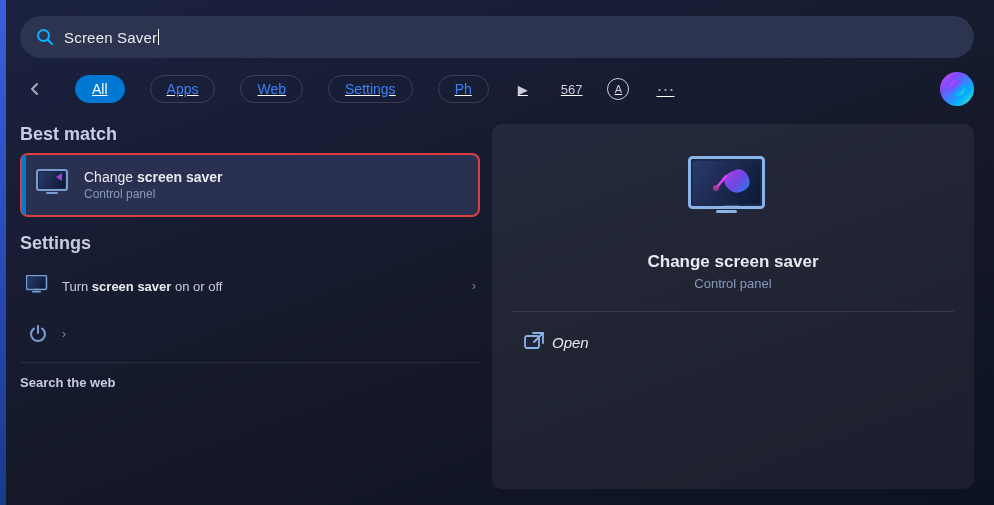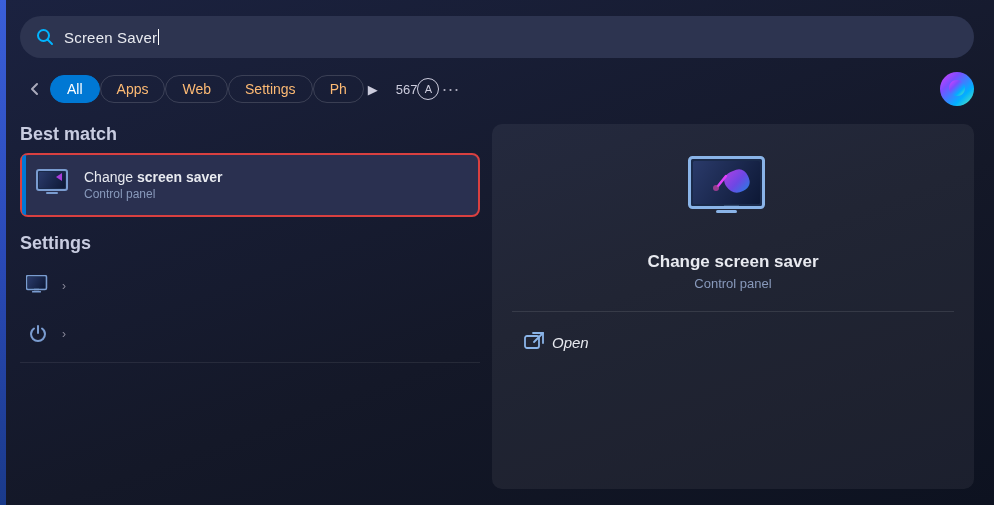--- a/index.html
+++ b/index.html
@@ -71,22 +71,23 @@
       vertical-align: middle;
       animation: blink 1s step-end infinite;
     }
 
     @keyframes blink { 50% { opacity: 0; } }
 
     
     .filter-row {
       display: flex;
       align-items: center;
-      gap: 0;
+      gap: 25px;
       margin-bottom: 18px;
+      text-decoration: underline;
     }
 
     .back-btn {
       width: 30px;
       height: 30px;
       border-radius: 50%;
       background: transparent;
       border: none;
       color: #aab;
       cursor: pointer;
@@ -94,21 +95,21 @@
       align-items: center;
       justify-content: center;
       font-size: 14px;
     }
 
     .filter-tab {
       padding: 5px 16px;
       border-radius: 20px;
       border: 1px solid rgba(255,255,255,0.15);
       background: transparent;
-      color: #fdba74;
+      color: #3b82f6;
       font-size: 14px;
       cursor: pointer;
       white-space: nowrap;
     }
 
     .filter-tab.active {
       background: #0078d4;
       border-color: #0078d4;
       color: #fff;
     }
@@ -358,21 +359,21 @@
       </svg>
     </button>
 
     <button class="filter-tab active">All</button>
     <button class="filter-tab">Apps</button>
     <button class="filter-tab">Web</button>
     <button class="filter-tab">Settings</button>
     <button class="filter-tab">Ph</button>
 
     <span style="color:#ccd; font-size:13px; margin-left:4px;">▶</span>
-    <span style="color:#ccd; font-size:13px; margin-left:18px;">567</span>
+    <span style="color:#ccd; font-size:13px; margin-left:8px;">567</span>
 
     <div class="filter-badge">
       <span>A</span>
     </div>
 
     <span class="filter-more">···</span>
 
     <div class="avatar">
       <svg width="22" height="22" viewBox="0 0 22 22" fill="none">
         <path d="M11 2C6.5 2 3 5.5 3 10C3 14.5 6.5 18 11 18C15.5 18 19 14.5 19 10C19 5.5 15.5 2 11 2Z" fill="url(#av1)"></path>
@@ -429,37 +430,41 @@
               <path d="M8 14.5H13" stroke="#7a9cd0" stroke-width="1.5"></path>
               <rect x="6" y="16" width="9" height="1.5" rx="0.5" fill="#7a9cd0"></rect>
               <defs>
                 <linearGradient id="mon2" x1="2" y1="2" x2="19" y2="13" gradientUnits="userSpaceOnUse">
                   <stop offset="0%" stop-color="#2a3a6a"></stop>
                   <stop offset="100%" stop-color="#0d1835"></stop>
                 </linearGradient>
               </defs>
             </svg>
           </div>
+          <div class="settings-item-text">
+            <span>Turn </span><strong>screen saver</strong><span> on or off</span>
+          </div>
           <span class="chevron">›</span>
         </div>
 
         <div class="settings-item">
           <div class="settings-item-icon">
             <svg width="22" height="22" viewBox="0 0 22 22" fill="none">
               <path d="M11 3V10" stroke="#7a9cd0" stroke-width="2" stroke-linecap="round"></path>
               <path d="M7 5.5C5.2 6.8 4 8.8 4 11C4 14.87 7.13 18 11 18C14.87 18 18 14.87 18 11C18 8.8 16.8 6.8 15 5.5" stroke="#7a9cd0" stroke-width="2" stroke-linecap="round"></path>
             </svg>
           </div>
           <span class="chevron">›</span>
         </div>
 
       </div>
 
       <div class="divider"></div>
 
+      <div class="search-web-title">Search the web</div>
 
     </div>
 
     <div class="right-panel">
 
       <div class="detail-icon-wrap">
         <svg width="90" height="76" viewBox="0 0 90 76" fill="none">
           <rect x="1.5" y="1.5" width="74" height="50" rx="3" fill="#1a2a4a" stroke="#8ab4e8" stroke-width="3"></rect>
           <rect x="5" y="5" width="67" height="43" rx="1.5" fill="url(#bigmon)"></rect>
 

